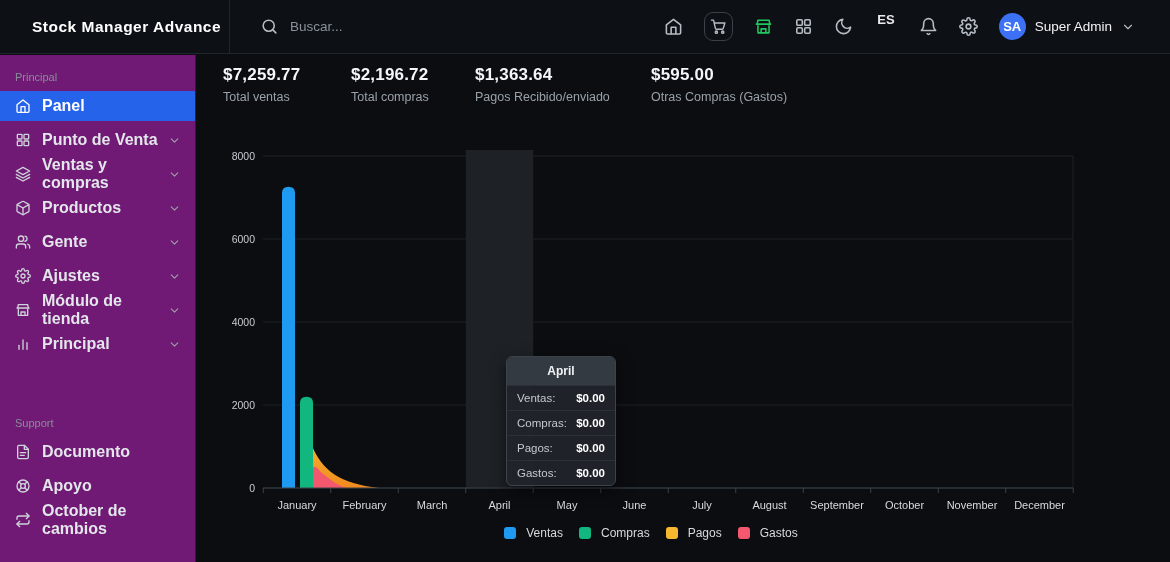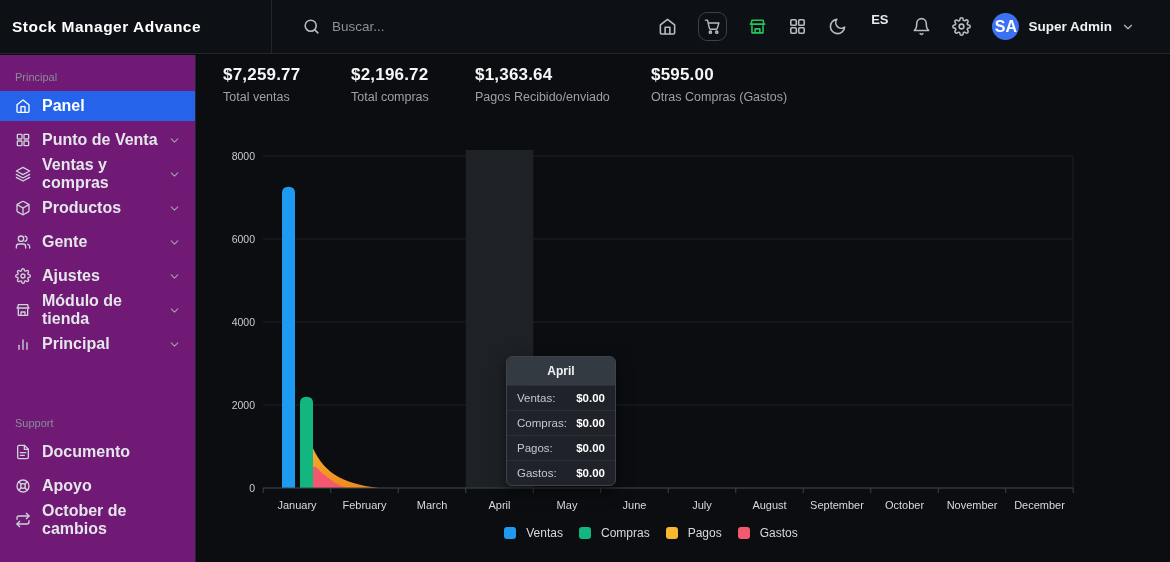--- a/index.html
+++ b/index.html
@@ -1,38 +1,38 @@
 <!DOCTYPE html>
 <html><head>
 <meta charset="utf-8">
 <style>
   * { margin:0; padding:0; box-sizing:border-box; }
   html,body { width:1170px; height:562px; overflow:hidden; background:#0b0d10; font-family:"Liberation Sans",sans-serif; }
 
   
   .topbar { position:fixed; top:0; left:0; width:1170px; height:54px; background:#0d1015;
             border-bottom:1px solid #20262c; display:flex; align-items:center; z-index:10; }
-  .logo-wrap { width:272px; height:100%; display:flex; align-items:center; padding-left:12px;
+  .logo-wrap { width:230px; height:100%; display:flex; align-items:center; padding-left:32px;
                border-right:1px solid #20262c; flex-shrink:0; }
   .logo { color:#ffffff; font-size:15.5px; font-weight:bold; letter-spacing:.5px; }
   .search-wrap { display:flex; align-items:center; gap:11px; margin-left:30px; color:#8b929b; }
   .search-wrap input { background:transparent; border:none; outline:none; color:#cfd4da;
                        font-size:13.5px; width:200px; font-family:inherit; }
   .search-wrap input::placeholder { color:#8b929b; }
   .tb-right { margin-left:auto; display:flex; gap:21px; padding-right:35px; }
   .tb-ic { color:#b6bcc4; display:flex; align-items:center; justify-content:center; cursor:pointer; }
   .tb-ic svg { width:19px; height:19px; }
   .boxed { border:1px solid #3a4149; border-radius:9px; padding:5px; }
   .boxed svg { width:17px; height:17px; }
   .green { color:#22c55e; }
   .lang { color:#e8eaed; font-size:13px; font-weight:bold; cursor:pointer; margin:0 3px; }
   .user-wrap { display:flex; align-items:center; gap:9px; cursor:pointer; }
   .avatar { width:27px; height:27px; border-radius:50%; background:#3d71f5; color:#fff;
-            font-size:16px; font-weight:bold; display:flex; align-items:center; justify-content:center; }
-  .user-name { color:#f0f2f4; font-size:13.5px; font-weight:bold; }
+            font-size:13px; font-weight:bold; display:flex; align-items:center; justify-content:center; }
+  .user-name { color:#f0f2f4; font-size:13.5px; font-weight:normal; }
   .chev svg { width:14px; height:14px; }
 
   
   .layout { position:fixed; top:55px; left:0; width:1170px; height:507px; display:flex; }
 
   
   .sidebar { width:196px; background:#701a75; border-right:1px solid #20262c; padding-top:12px;
              overflow:hidden; flex-shrink:0; }
   .sb-label { color:#878e97; font-size:11px; margin:4px 0 8px 15px; }
   .sb-item { height:30px; display:flex; align-items:center; padding:0 14px 0 15px; margin-bottom:4px;

